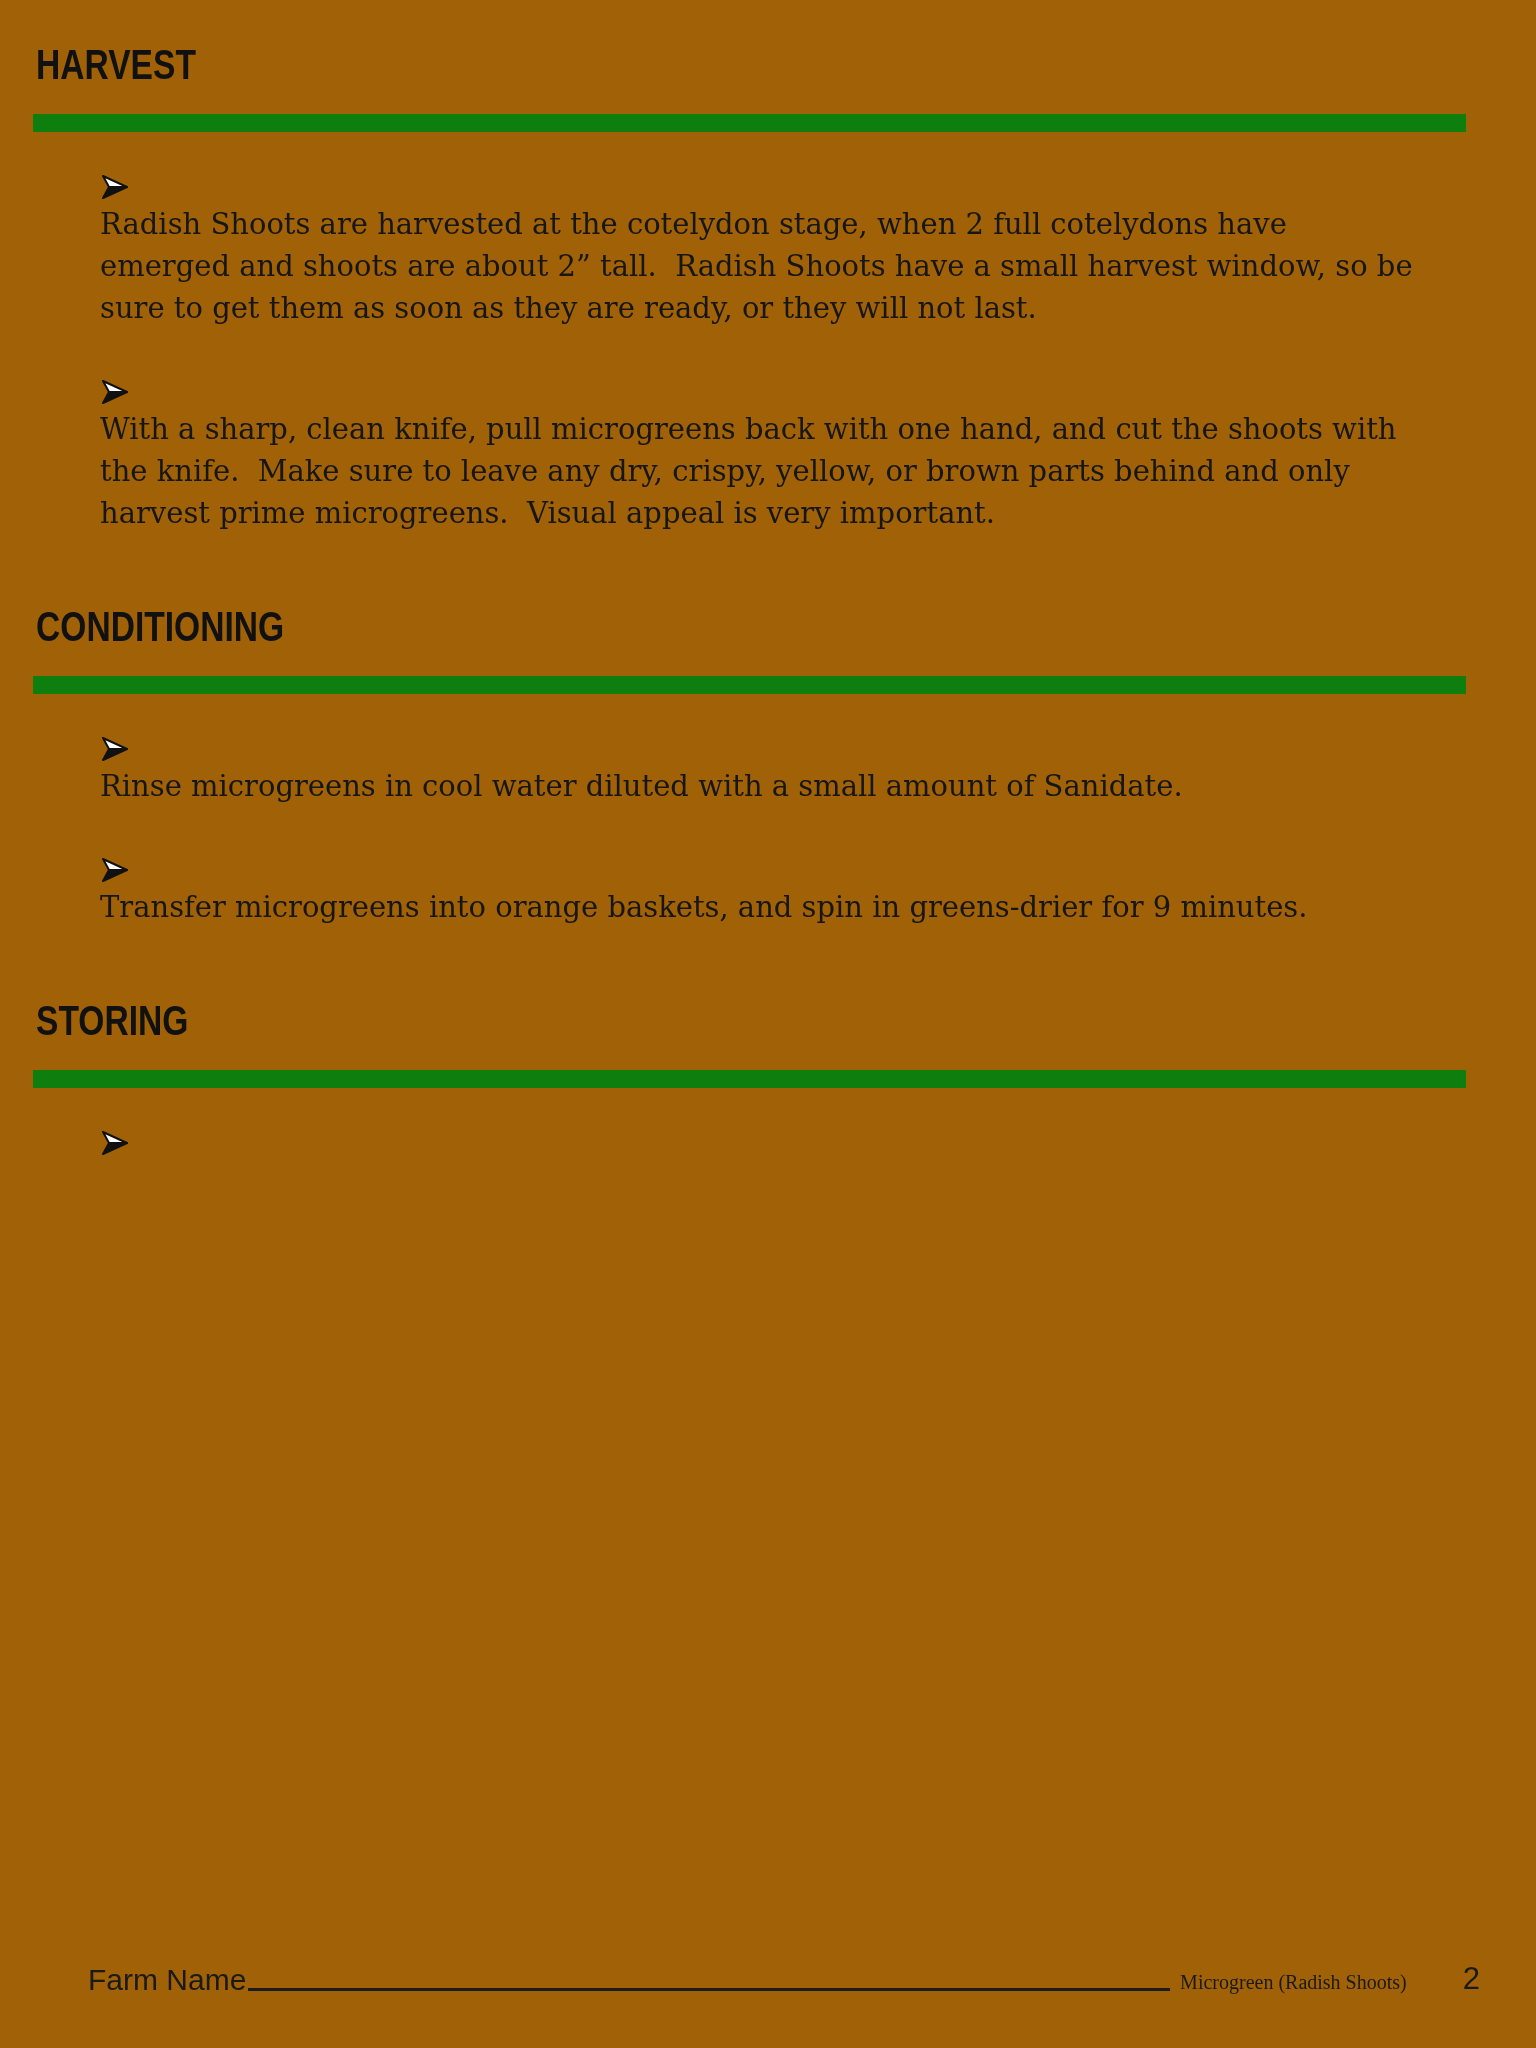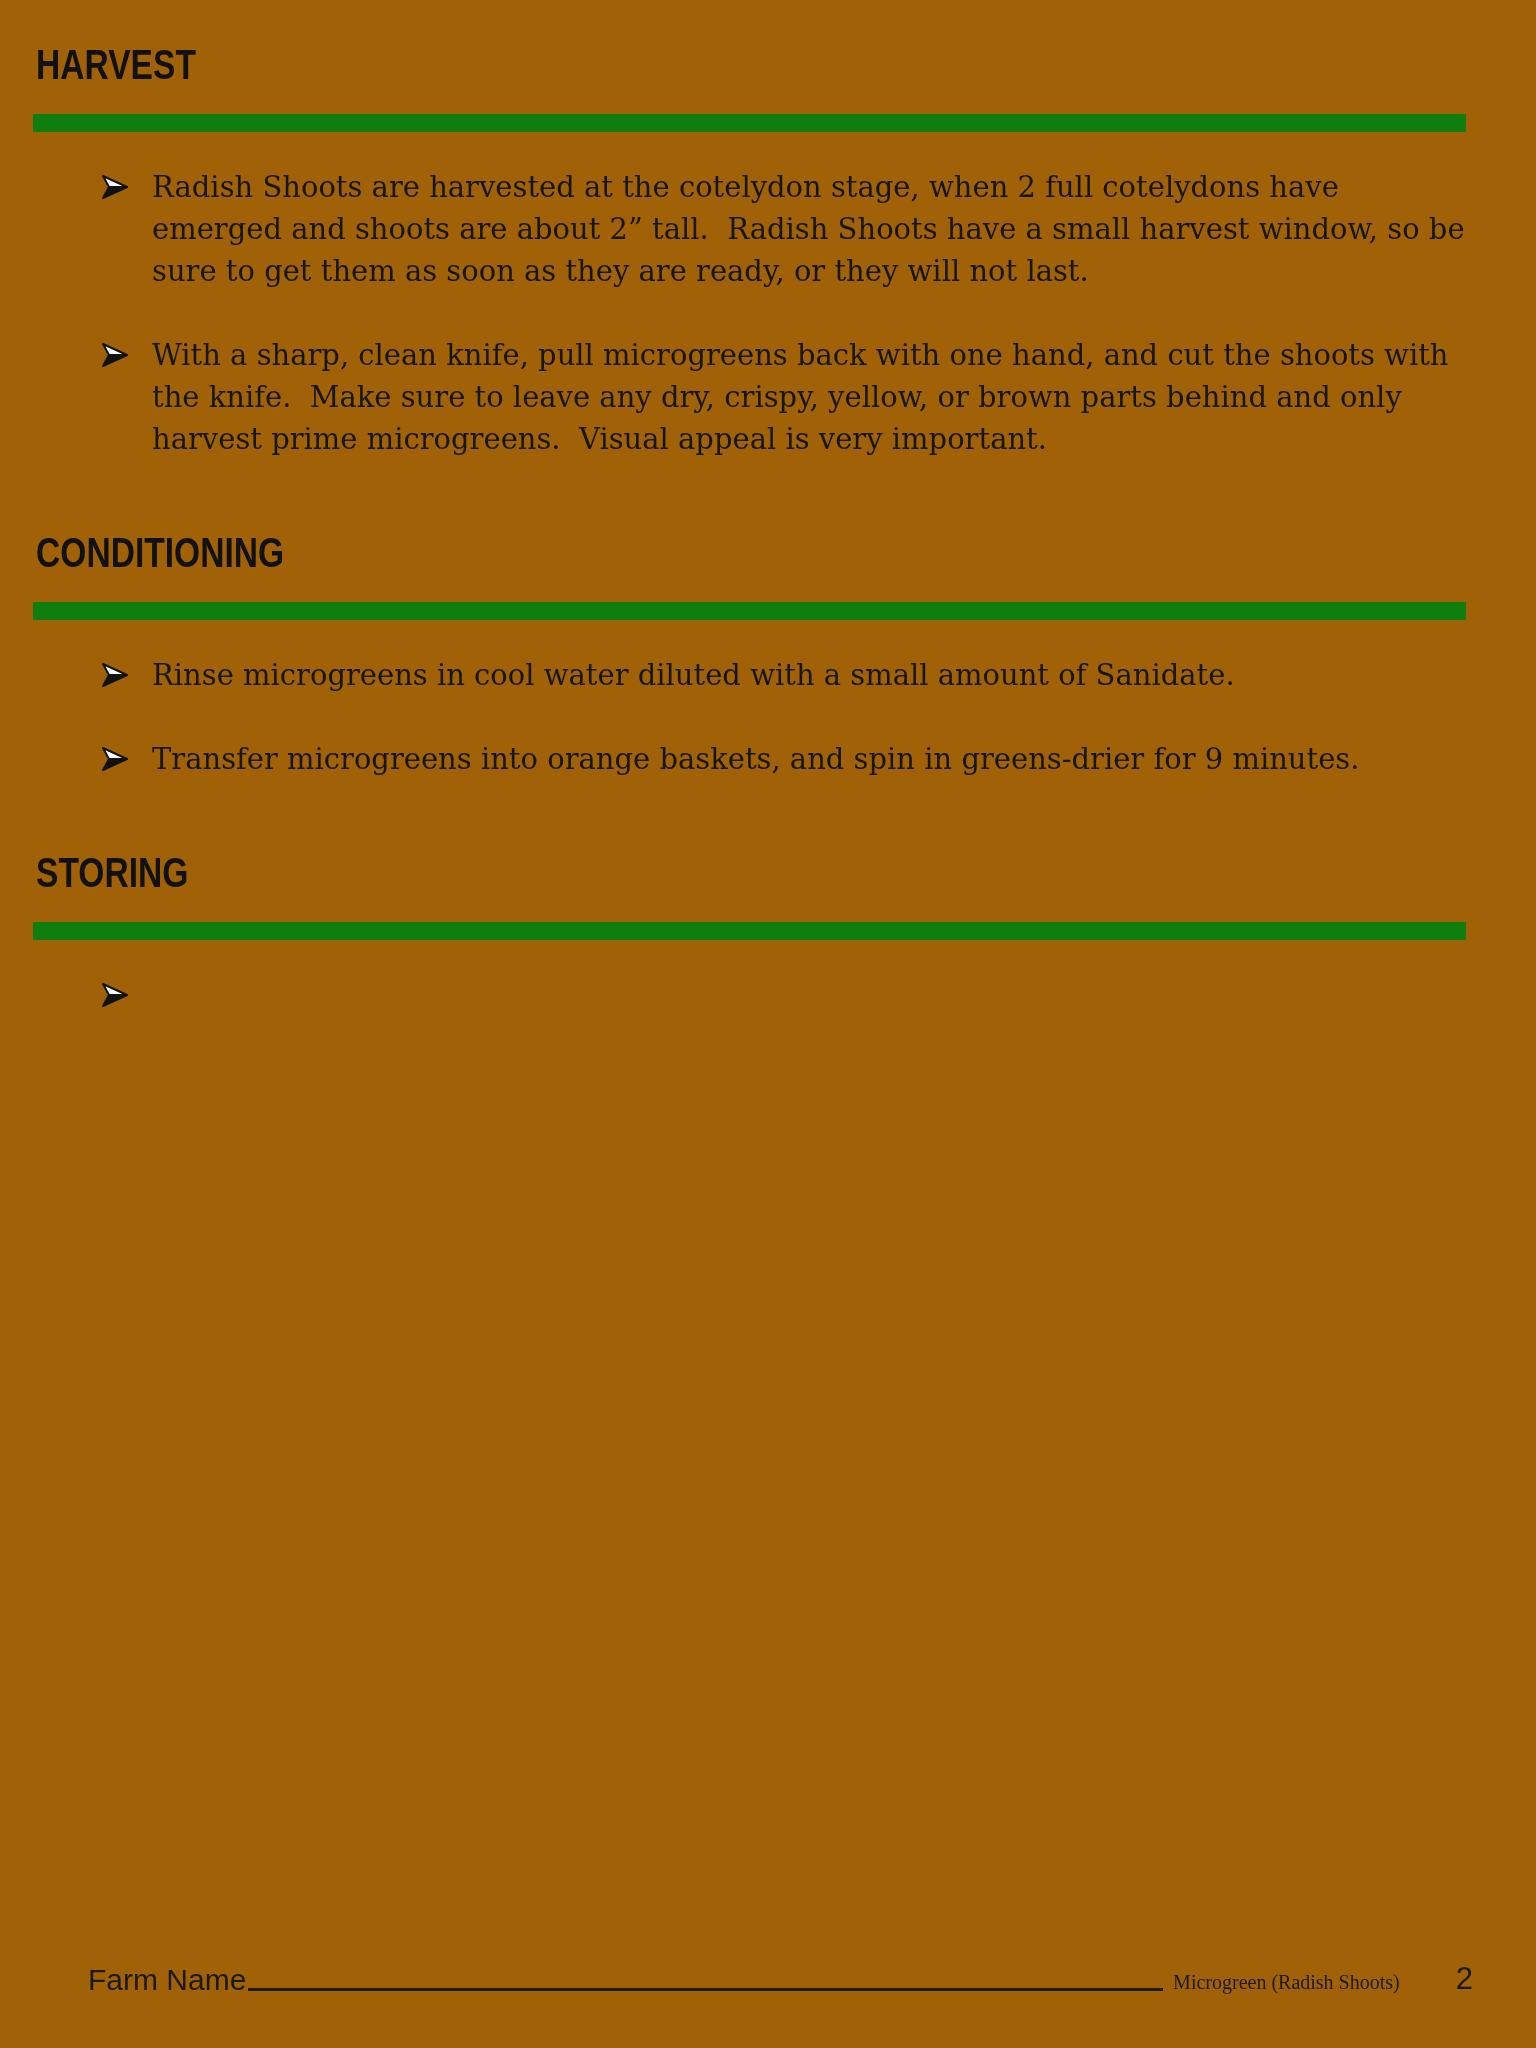--- a/index.html
+++ b/index.html
@@ -40,20 +40,21 @@
     height: 18px;
     background: #0E7E0E;
   }
 
   .bullets { margin-top: 34px; padding-left: 100px; padding-right: 70px; }
 
   .bullet {
     display: flex;
     align-items: flex-start;
     margin-bottom: 42px;
+    flex-direction: column;
   }
   .bullet:last-child { margin-bottom: 0; }
 
   .bullet-arrow {
     flex: 0 0 30px;
     width: 30px;
     margin-top: 7px;
     margin-right: 22px;
   }
   .bullet-arrow svg { display: block; }
@@ -63,21 +64,21 @@
     font-size: 29px;
     line-height: 42px;
     color: #161616;
     max-width: 1320px;
     white-space: pre-wrap;
   }
 
   .footer {
     position: absolute;
     left: 88px;
-    right: 63px;
+    right: 56px;
     bottom: 52px;
     display: flex;
     align-items: flex-end;
     justify-content: flex-end;
   }
 
   .farm-name-label {
     font-family: "Liberation Sans", sans-serif;
     font-size: 30px;
     line-height: 1.1;

